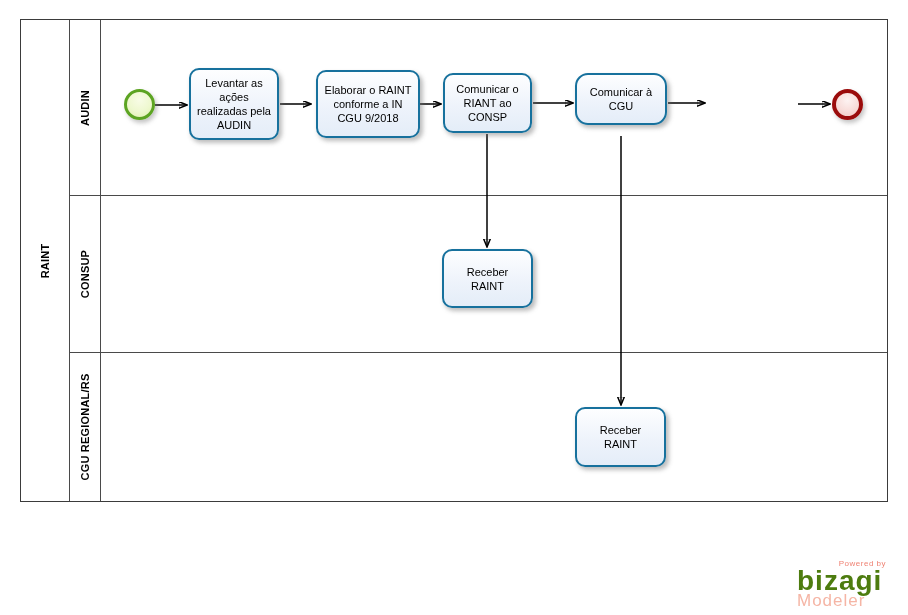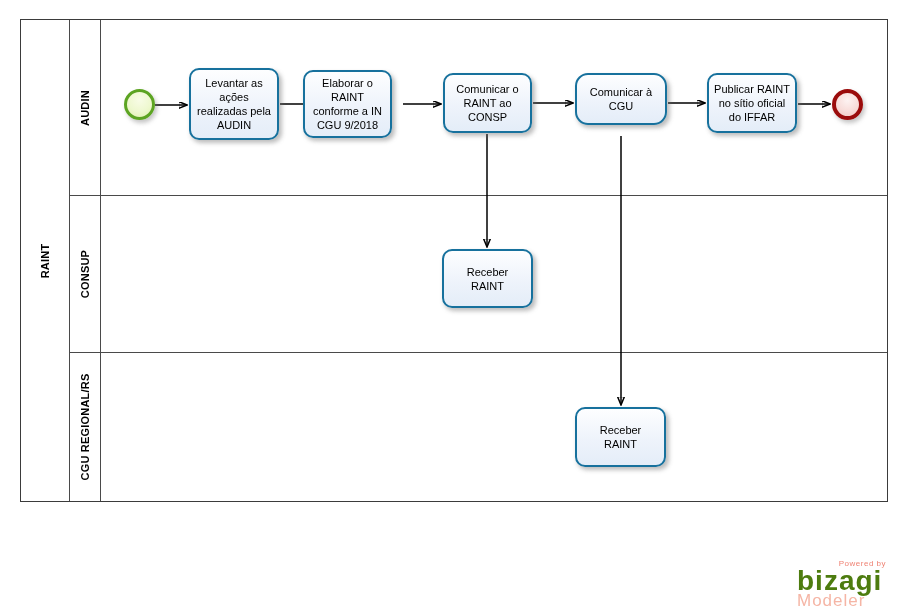--- a/index.html
+++ b/index.html
@@ -58,21 +58,21 @@
   }
   .event-end {
     left: 832px; top: 89px; width: 31px; height: 31px;
     border: 4px solid #9b0c0c;
     background: radial-gradient(circle at 50% 32%, #fdf3f2 0%, #f8ddda 55%, #f1c6c1 100%);
     box-shadow: 2px 3px 4px rgba(110,110,110,0.4);
   }
 
   
   .t1 { left: 189px; top: 68px;  width: 90px; height: 72px; }
-  .t2 { left: 303px; top: 70px;  width: 89px; height: 68px; }
+  .t2 { left: 316px; top: 70px;  width: 104px; height: 68px; }
   .t3 { left: 443px; top: 73px;  width: 89px; height: 60px; }
   .t4 { left: 575px; top: 73px;  width: 92px; height: 52px; border-radius: 13px; }
   .t5 { left: 707px; top: 73px;  width: 90px; height: 60px; }
   .t6 { left: 442px; top: 249px; width: 91px; height: 59px; }
   .t7 { left: 575px; top: 407px; width: 91px; height: 60px; }
 
   svg.flows { position: absolute; left: 0; top: 0; width: 908px; height: 615px; pointer-events: none; }
   svg.flows path, svg.flows line { stroke: #000; stroke-width: 1.5; fill: none; }
 
   
@@ -126,23 +126,22 @@
     <line x1="798" y1="104" x2="829" y2="104" marker-end="url(#arrow)"></line>
     <line x1="487" y1="134" x2="487" y2="246" marker-end="url(#arrow)"></line>
     <line x1="621" y1="136" x2="621" y2="404" marker-end="url(#arrow)"></line>
   </svg>
 
   <div class="event event-start"></div>
   <div class="event event-end"></div>
 
   <div class="task t1">Levantar as ações realizadas pela AUDIN</div>
   <div class="task t2">Elaborar o RAINT conforme a IN CGU 9/2018</div>
-  <div class="task t3">Comunicar o RAINT ao CONSP</div>
+  <div class="task t3">Comunicar o RIANT ao CONSP</div>
   <div class="task t4">Comunicar à CGU</div>
-  <div class="task t5">Publicar RAINT no sítio oficial do IFFAR</div>
   <div class="task t6">Receber RAINT</div>
   <div class="task t7">Receber RAINT</div>
 
   <div class="logo">
     <div class="powered">Powered by</div>
     <div class="brand">bizagi</div>
     <div class="product">Modeler</div>
   </div>
 
 </div>

